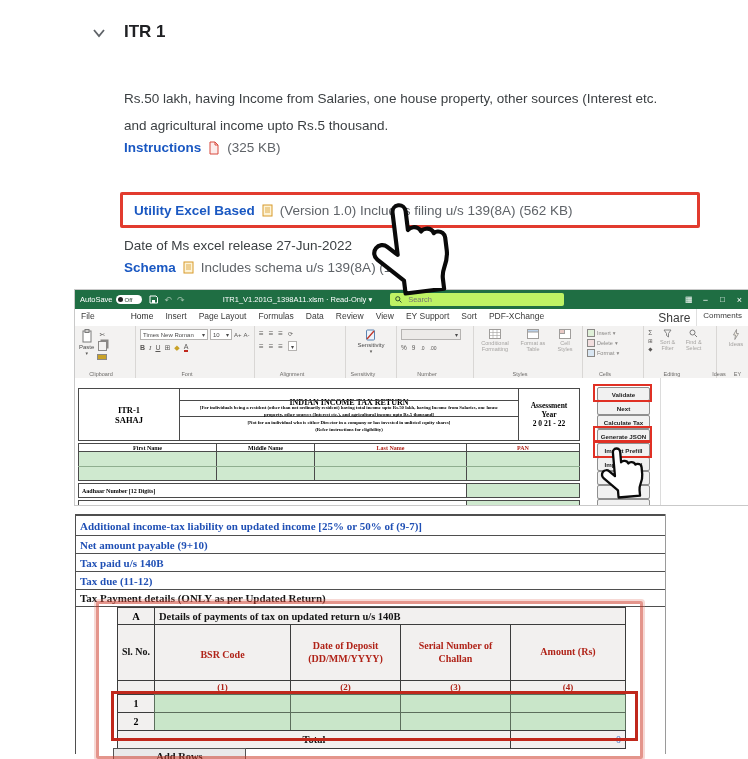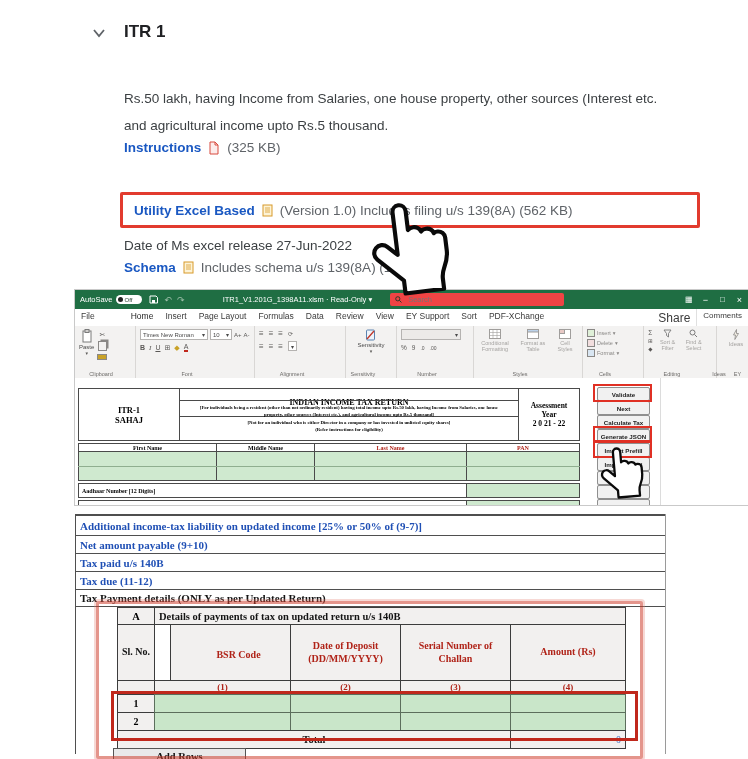--- a/index.html
+++ b/index.html
@@ -18,21 +18,21 @@
   .docicon{display:inline-block;vertical-align:-2px;}
 
   
   #excel{left:75px;top:290px;width:673px;height:215px;background:#fff;box-shadow:0 0 0 1px #c9c9c9;}
   #titlebar{position:absolute;left:0;top:0;width:673px;height:19px;background:#1f6e43;color:#fff;
             display:flex;align-items:center;font-size:7.5px;}
   .tb-pill{width:22px;height:9px;border-radius:5px;background:#fff;display:flex;align-items:center;
            gap:2px;padding:0 2px;color:#1f3b2b;font-size:6px;}
   .tb-dot{width:5px;height:5px;border-radius:50%;background:#222;}
   .tb-dim{color:#9dbfa9;}
-  #searchpill{height:13px;width:164px;background:#ef4444;border-radius:2px;display:flex;align-items:center;
+  #searchpill{height:13px;width:164px;background:#bef264;border-radius:2px;display:flex;align-items:center;
               padding:0 5px;gap:4px;}
   #searchpill input{border:0;background:transparent;font-size:7.5px;color:#163826;width:120px;outline:none;
                     font-family:"Liberation Sans",sans-serif;}
   #menubar{position:absolute;left:0;top:19px;width:673px;height:27px;background:#fff;display:flex;
            font-size:8.5px;color:#3b3b3b;}
   .mitem{padding:2px 6px 3px 6px;}
   .mitem.active{border-bottom:2px solid #1f6e43;font-weight:400;color:#1f1f1f;margin-left:24px;}
   #ribbon{position:absolute;left:0;top:36px;width:673px;height:52px;background:#f3f2f1;display:flex;
           border-bottom:1px solid #d0d0d0;overflow:hidden;}
   .grp{position:relative;border-right:1px solid #d9d7d5;padding:3px 4px 11px 4px;display:flex;gap:3px;
@@ -412,21 +412,21 @@
     <div class="brow" style="top:23px;height:18px;">Net amount payable (9+10)</div>
     <div class="brow" style="top:41px;height:18px;">Tax paid u/s 140B</div>
     <div class="brow" style="top:59px;height:18px;">Tax due (11-12)</div>
     <div class="brow black" style="top:77px;height:17px;">Tax Payment details (ONLY as per Updated Return)</div>
 
     <div class="tc" style="left:117px;top:94px;width:38px;height:18px;font-weight:700;font-size:10.5px;">A</div>
     <div class="tc" style="left:154px;top:94px;width:472px;height:18px;justify-content:flex-start;
          padding-left:4px;font-weight:700;font-size:10.5px;color:#141414;">Details of payments of tax on updated return u/s 140B</div>
 
     <div class="tc hdr" style="left:117px;top:111px;width:38px;height:57px;color:#141414;">Sl. No.</div>
-    <div class="tc hdr" style="left:154px;top:111px;width:137px;height:63px;margin-left:16px;">BSR Code</div>
+    <div class="tc hdr" style="left:154px;top:111px;width:137px;height:63px;">BSR Code</div>
     <div class="tc hdr" style="left:290px;top:111px;width:111px;height:57px;">
       <div>
           <div>Date of Deposit</div>
           <div>(DD/MM/YYYY)</div>
         </div>
     </div>
     <div class="tc hdr" style="left:400px;top:111px;width:111px;height:57px;">
       <div>
           <div>Serial Number of</div>
           <div>Challan</div>

